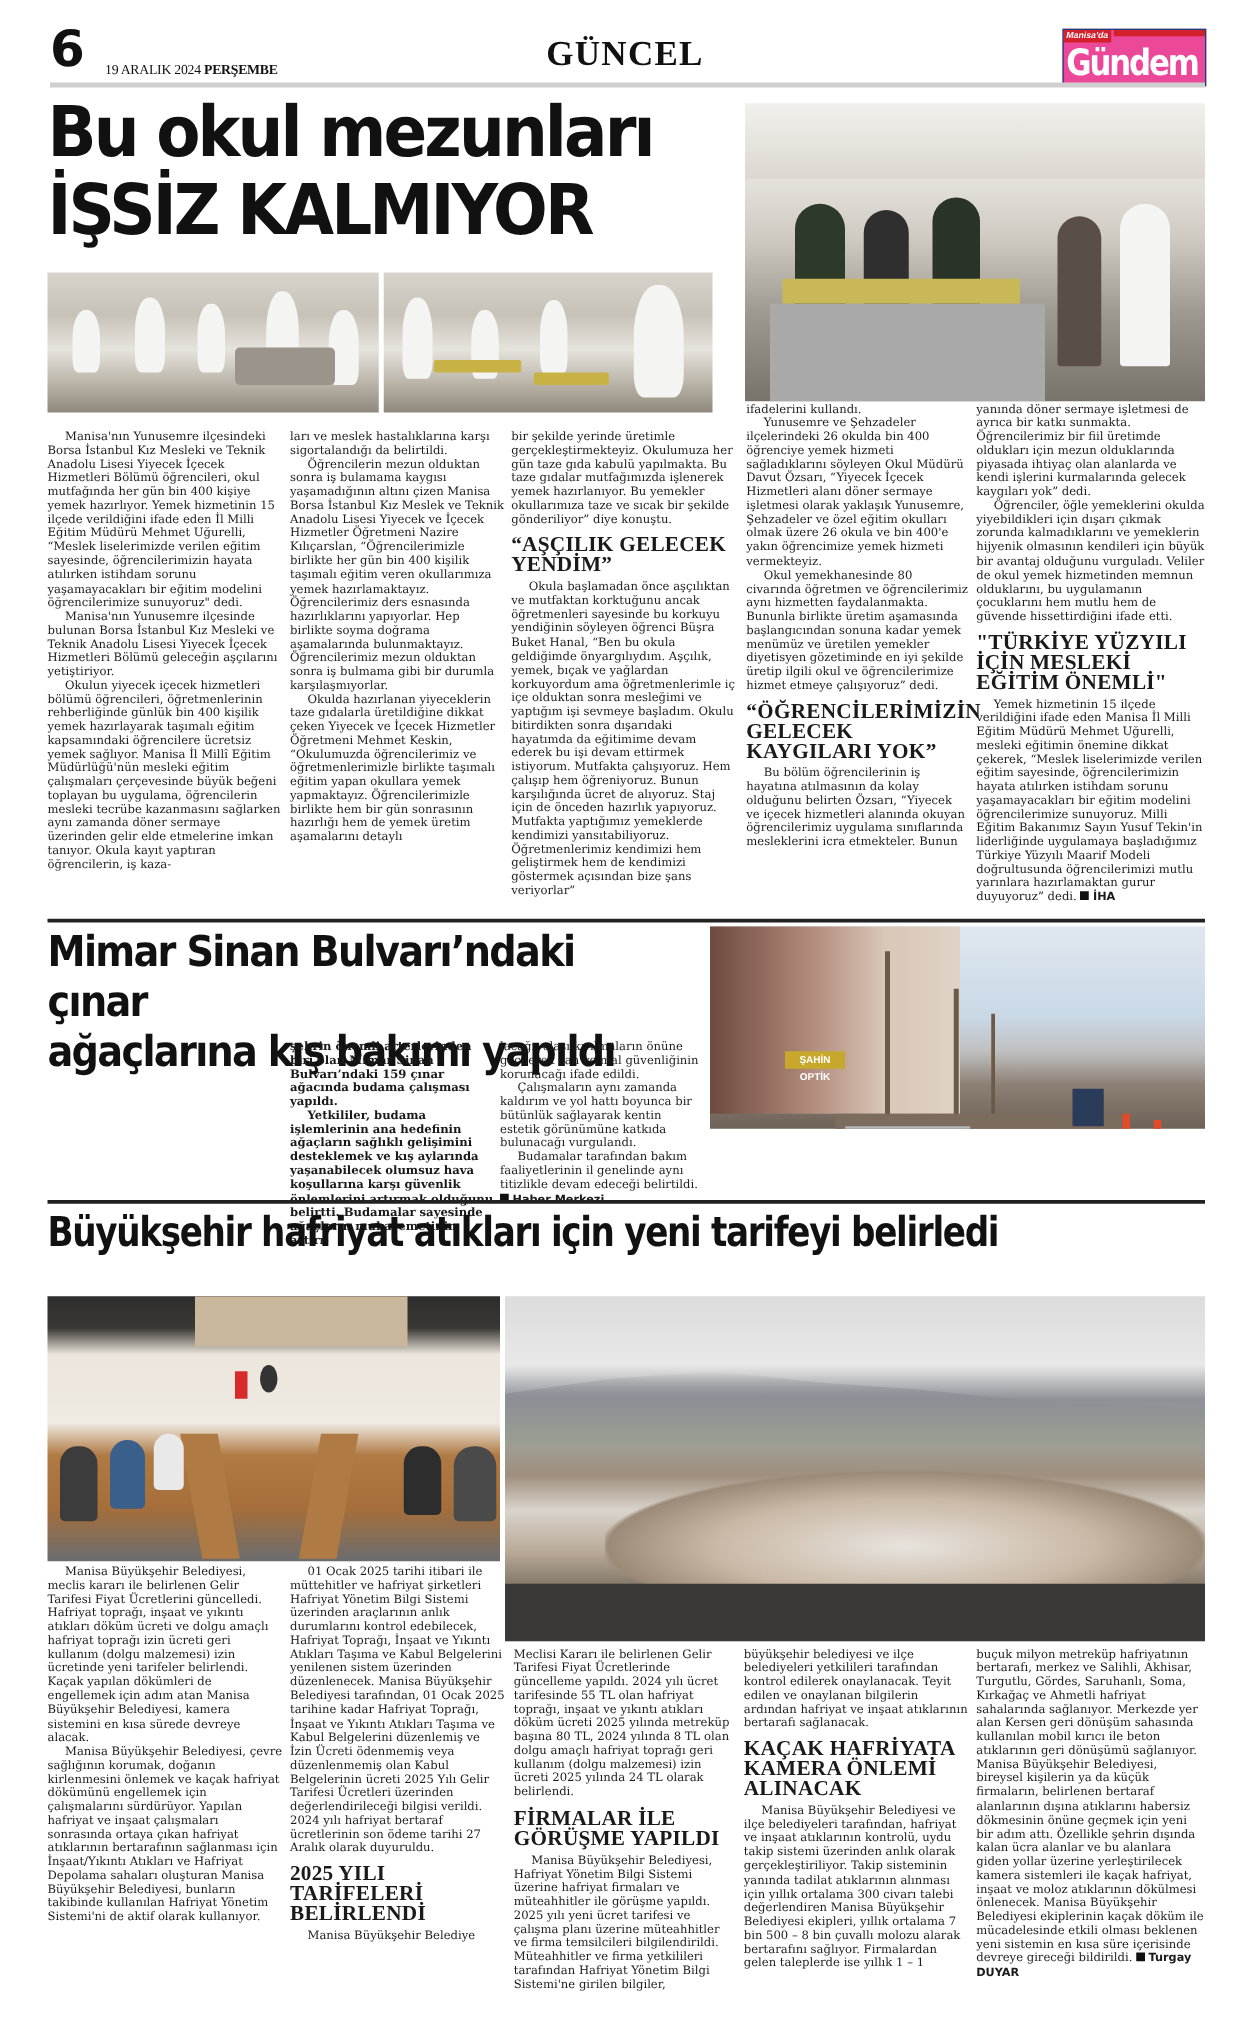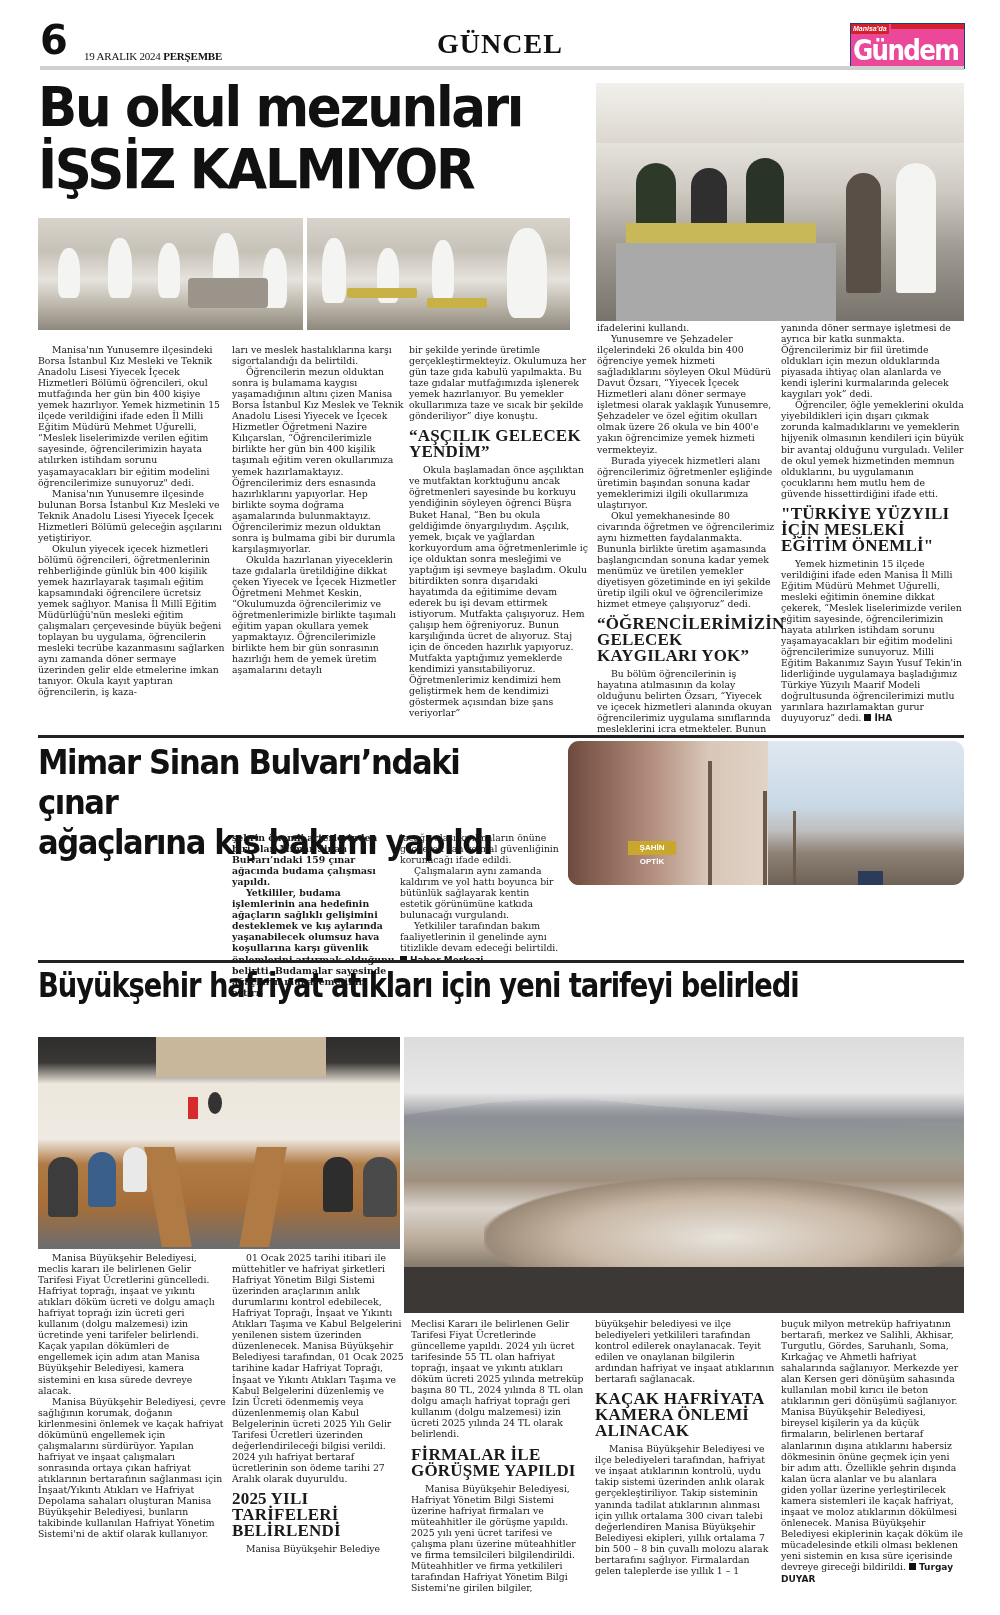--- a/index.html
+++ b/index.html
@@ -89,35 +89,34 @@
   <p>Okulda hazırlanan yiyeceklerin taze gıdalarla üretildiğine dikkat çeken Yiyecek ve İçecek Hizmetler Öğretmeni Mehmet Keskin, “Okulumuzda öğrencilerimiz ve öğretmenlerimizle birlikte taşımalı eğitim yapan okullara yemek yapmaktayız. Öğrencilerimizle birlikte hem bir gün sonrasının hazırlığı hem de yemek üretim aşamalarını detaylı</p>
 </div>
 <div class="col" style="left:409px;top:344px;width:180px;">
   <p class="noind">bir şekilde yerinde üretimle gerçekleştirmekteyiz. Okulumuza her gün taze gıda kabulü yapılmakta. Bu taze gıdalar mutfağımızda işlenerek yemek hazırlanıyor. Bu yemekler okullarımıza taze ve sıcak bir şekilde gönderiliyor” diye konuştu.</p>
   <div class="sub">“AŞÇILIK GELECEK YENDİM”</div>
   <p>Okula başlamadan önce aşçılıktan ve mutfaktan korktuğunu ancak öğretmenleri sayesinde bu korkuyu yendiğinin söyleyen öğrenci Büşra Buket Hanal, “Ben bu okula geldiğimde önyargılıydım. Aşçılık, yemek, bıçak ve yağlardan korkuyordum ama öğretmenlerimle iç içe olduktan sonra mesleğimi ve yaptığım işi sevmeye başladım. Okulu bitirdikten sonra dışarıdaki hayatımda da eğitimime devam ederek bu işi devam ettirmek istiyorum. Mutfakta çalışıyoruz. Hem çalışıp hem öğreniyoruz. Bunun karşılığında ücret de alıyoruz. Staj için de önceden hazırlık yapıyoruz. Mutfakta yaptığımız yemeklerde kendimizi yansıtabiliyoruz. Öğretmenlerimiz kendimizi hem geliştirmek hem de kendimizi göstermek açısından bize şans veriyorlar”</p>
 </div>
 <div class="col" style="left:597px;top:322px;width:178px;">
   <p class="noind">ifadelerini kullandı.</p>
   <p>Yunusemre ve Şehzadeler ilçelerindeki 26 okulda bin 400 öğrenciye yemek hizmeti sağladıklarını söyleyen Okul Müdürü Davut Özsarı, “Yiyecek İçecek Hizmetleri alanı döner sermaye işletmesi olarak yaklaşık Yunusemre, Şehzadeler ve özel eğitim okulları olmak üzere 26 okula ve bin 400'e yakın öğrencimize yemek hizmeti vermekteyiz.</p>
-  <p>Burada yiyecek hizmetleri alanı öğrencilerimiz öğretmenler eşliğinde üretimin başından sonuna kadar yemeklerimizi ilgili okullarımıza ulaştırıyor.</p>
   <p>Okul yemekhanesinde 80 civarında öğretmen ve öğrencilerimiz aynı hizmetten faydalanmakta. Bununla birlikte üretim aşamasında başlangıcından sonuna kadar yemek menümüz ve üretilen yemekler diyetisyen gözetiminde en iyi şekilde üretip ilgili okul ve öğrencilerimize hizmet etmeye çalışıyoruz” dedi.</p>
   <div class="sub">“ÖĞRENCİLERİMİZİN GELECEK KAYGILARI YOK”</div>
   <p>Bu bölüm öğrencilerinin iş hayatına atılmasının da kolay olduğunu belirten Özsarı, “Yiyecek ve içecek hizmetleri alanında okuyan öğrencilerimiz uygulama sınıflarında mesleklerini icra etmekteler. Bunun</p>
 </div>
 <div class="col" style="left:781px;top:322px;width:183px;">
   <p class="noind">yanında döner sermaye işletmesi de ayrıca bir katkı sunmakta. Öğrencilerimiz bir fiil üretimde oldukları için mezun olduklarında piyasada ihtiyaç olan alanlarda ve kendi işlerini kurmalarında gelecek kaygıları yok” dedi.</p>
   <p>Öğrenciler, öğle yemeklerini okulda yiyebildikleri için dışarı çıkmak zorunda kalmadıklarını ve yemeklerin hijyenik olmasının kendileri için büyük bir avantaj olduğunu vurguladı. Veliler de okul yemek hizmetinden memnun olduklarını, bu uygulamanın çocuklarını hem mutlu hem de güvende hissettirdiğini ifade etti.</p>
   <div class="sub">"TÜRKİYE YÜZYILI İÇİN MESLEKİ EĞİTİM ÖNEMLİ"</div>
   <p><span>Yemek hizmetinin 15 ilçede verildiğini ifade eden Manisa İl Milli Eğitim Müdürü Mehmet Uğurelli, mesleki eğitimin önemine dikkat çekerek, “Meslek liselerimizde verilen eğitim sayesinde, öğrencilerimizin hayata atılırken istihdam sorunu yaşamayacakları bir eğitim modelini öğrencilerimize sunuyoruz. Milli Eğitim Bakanımız Sayın Yusuf Tekin'in liderliğinde uygulamaya başladığımız Türkiye Yüzyılı Maarif Modeli doğrultusunda öğrencilerimizi mutlu yarınlara hazırlamaktan gurur duyuyoruz” dedi.</span> <span class="byline"><span class="sq"></span><span>İHA</span></span></p>
 </div>
 
 <div class="rule" style="left:38px;top:735px;width:926px;height:3px;"></div>
 
-<div class="photo street" style="left:568px;top:741px;width:396px;height:144px;border-radius:11px;">
+<div class="photo street" style="left:568px;top:741px;width:396px;height:162px;">
   <div style="position:absolute;left:0;top:0;width:200px;height:150px;background:linear-gradient(90deg,#6e4a3e,#b08a7a 40%,#d9c7b8 70%,#e0d3c7);"></div>
   <div style="position:absolute;left:60px;top:100px;width:48px;height:14px;background:#c8a82c;color:#fff;font-family:'Liberation Sans',sans-serif;font-size:8px;font-weight:bold;line-height:14px;text-align:center;">ŞAHİN OPTİK</div>
   <div style="position:absolute;left:140px;top:20px;width:4px;height:140px;background:#6b5a4a;"></div>
   <div style="position:absolute;left:195px;top:50px;width:4px;height:110px;background:#6b5a4a;"></div>
   <div style="position:absolute;left:225px;top:70px;width:3px;height:90px;background:#6b5a4a;"></div>
   <div style="position:absolute;left:100px;top:150px;width:230px;height:56px;background:#7b6c5e;"></div>
   <div style="position:absolute;left:105px;top:160px;width:100px;height:46px;background:#b5b8b8;transform:skewX(-8deg);"></div>
   <div style="position:absolute;left:290px;top:130px;width:25px;height:30px;background:#2a3c5a;"></div>
   <div style="position:absolute;left:330px;top:150px;width:6px;height:16px;background:#e24b2a;"></div>
   <div style="position:absolute;left:355px;top:155px;width:6px;height:18px;background:#e24b2a;"></div>
@@ -129,21 +128,21 @@
 
 <div class="col" style="left:38px;top:832px;width:188px;">
 </div>
 <div class="col" style="left:232px;top:832px;width:165px;font-weight:bold;">
   <p class="noind">şehrin önemli arterlerinden biri olan Mimar Sinan Bulvarı’ndaki 159 çınar ağacında budama çalışması yapıldı.</p>
   <p>Yetkililer, budama işlemlerinin ana hedefinin ağaçların sağlıklı gelişimini desteklemek ve kış aylarında yaşanabilecek olumsuz hava koşullarına karşı güvenlik önlemlerini artırmak olduğunu belirtti. Budamalar sayesinde ağaçların mukavemetinin artırı-</p>
 </div>
 <div class="col" style="left:400px;top:832px;width:163px;">
   <p class="noind">lacağı, olası kırılmaların önüne geçilerek can ve mal güvenliğinin korunacağı ifade edildi.</p>
   <p>Çalışmaların aynı zamanda kaldırım ve yol hattı boyunca bir bütünlük sağlayarak kentin estetik görünümüne katkıda bulunacağı vurgulandı.</p>
-  <p>Yetkililer tarafından bakım faaliyetlerinin il genelinde aynı titizlikle devam edeceği belirtildi.</p>
+  <p>Budamalar tarafından bakım faaliyetlerinin il genelinde aynı titizlikle devam edeceği belirtildi.</p>
   <p class="noind"><span class="byline"><span class="sq"></span><span>Haber Merkezi</span></span></p>
 </div>
 
 <div class="rule" style="left:38px;top:960px;width:926px;height:3px;"></div>
 
 <div class="abs hl3">Büyükşehir hafriyat atıkları için yeni tarifeyi belirledi</div>
 
 <div class="photo meeting" style="left:38px;top:1037px;width:362px;height:212px;">
   <div style="position:absolute;left:118px;top:0;width:170px;height:40px;background:#c9b79c;"></div>
   <div style="position:absolute;left:150px;top:60px;width:10px;height:22px;background:#d82a2a;"></div>

